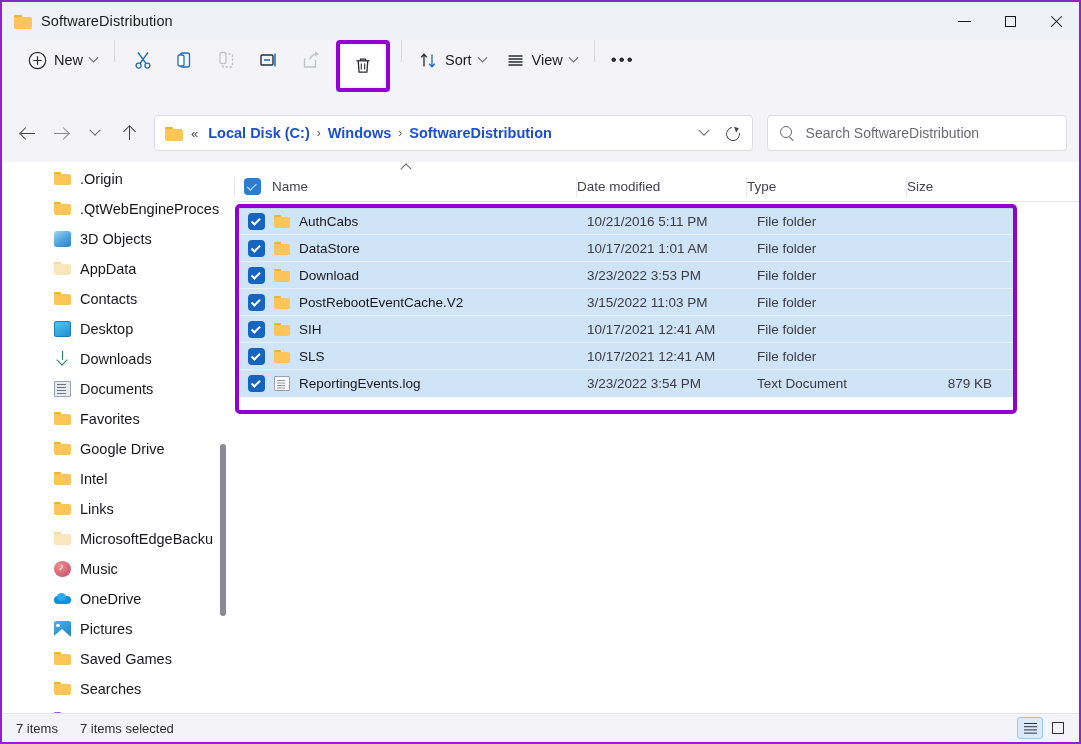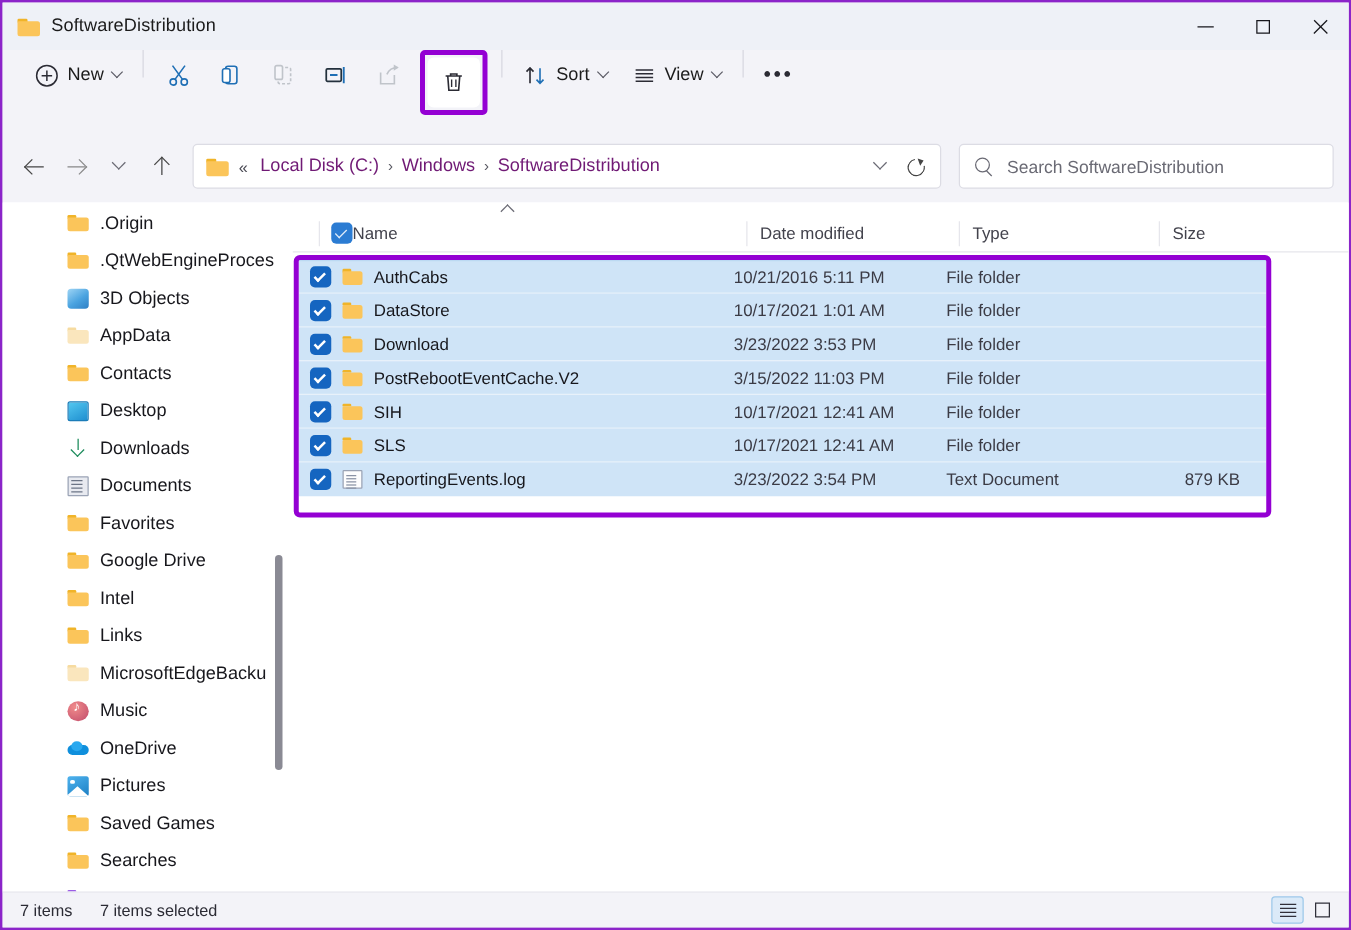--- a/index.html
+++ b/index.html
@@ -151,21 +151,21 @@
     border: 1px solid #dcdce4;
     border-radius: 4px;
     display: flex; align-items: center;
     margin-left: 8px;
     padding: 0 6px 0 10px;
     min-width: 0;
   }
   .bc-folder { margin-right: 8px; }
   .bc-chevchev { color: #4a4a54; font-size: 13px; margin-right: 6px; letter-spacing: -1px;}
   .bc-crumb {
-    font-size: 14.5px; color: #701a75; padding: 3px 5px; border-radius: 3px; white-space: nowrap;
+    font-size: 14.5px; color: #1d4ed8; padding: 3px 5px; border-radius: 3px; white-space: nowrap; font-weight: bold;
   }
   .bc-sep { color: #5a5a64; font-size: 12px; margin: 0 2px; }
   .bc-spacer { flex: 1; }
   .bc-right-btn {
     width: 28px; height: 28px; display: flex; align-items: center; justify-content: center;
     border-radius: 4px;
   }
   .refresh-glyph {
     width: 15px; height: 15px; position: relative;
   }
@@ -277,23 +277,23 @@
     border-bottom: 1px solid #e6e6ec;
     position: relative;
     margin-top: 10px;
   }
   #sort-chevron {
     position: absolute; left: 168px; top: -7px;
     width: 8px; height: 8px;
     border-left: 1.5px solid #6a6a74; border-top: 1.5px solid #6a6a74;
     transform: rotate(45deg);
   }
-  .col { padding-left: 10px; border-left: 1px solid #e6e6ec; height: 20px; display:flex; align-items:center; }
+  .col { border-left: 1px solid #e6e6ec; height: 20px; display:flex; align-items:center; }
   .col:first-child { border-left: none; }
-  .col-name { width: 342px; display: flex; align-items: center; padding-left: 9px; margin-left: 21px;}
+  .col-name { width: 342px; display: flex; align-items: center; gap: 11px; padding-left: 9px;}
   .col-date { width: 170px; }
   .col-type { width: 160px; }
   .col-size { width: 95px; }
   .hdr-check {
     width: 17px; height: 17px; border-radius: 4px;
     background: #2b7cd3; display: flex; align-items: center; justify-content: center;
   }
   .hdr-check .ck { width: 9px; height: 5px; border-left: 1.8px solid #fff; border-bottom: 1.8px solid #fff;
      transform: rotate(-45deg) translate(0px,-1px); opacity:.85; }
 

